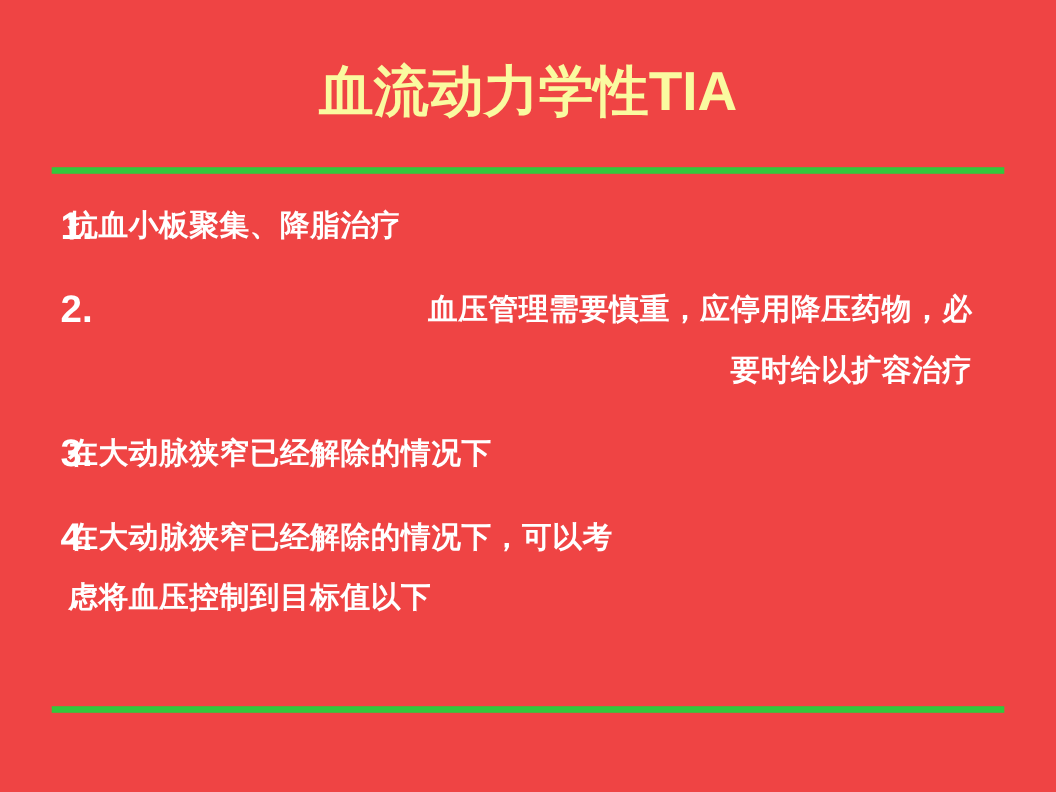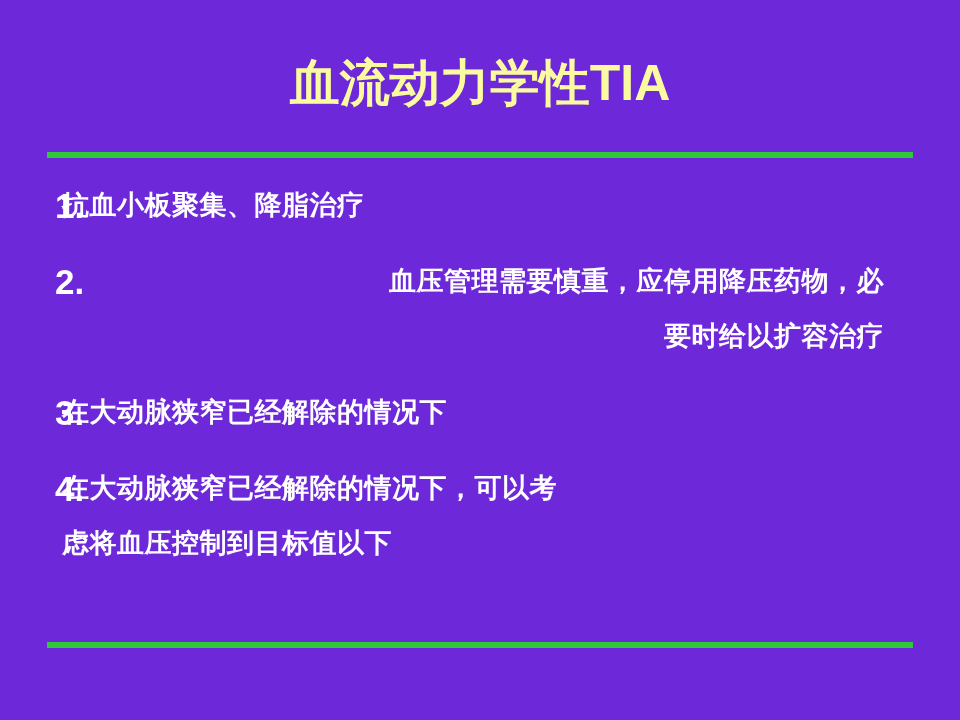--- a/index.html
+++ b/index.html
@@ -81,21 +81,21 @@
     font-size: 27px;
     font-weight: bold;
     line-height: 55px;
     letter-spacing: 0.5px;
     white-space: pre-line;
   }
 </style>
 </head>
 <body>
 
-<div id="slide" style="background: #6d28d9;">
+<div id="slide" style="background: #ef4444;">
 
   <div id="slide-title" style="color: rgb(250, 250, 160);">血流动力学性TIA</div>
 
   <div class="rule" id="rule-top" style="background: rgb(50, 200, 60);"></div>
 
   <div id="bullet-list">
 
     <div class="list-item">
       <span class="item-marker" style="color: rgb(255, 255, 255);">1.</span>
       <span class="item-text" style="color: rgb(255, 255, 255);">抗血小板聚集、降脂治疗</span>

